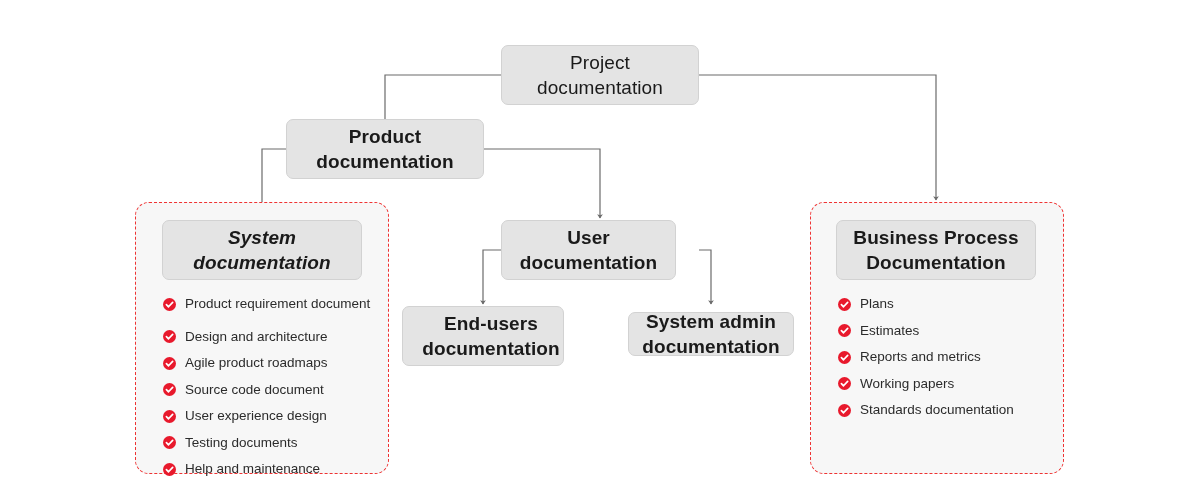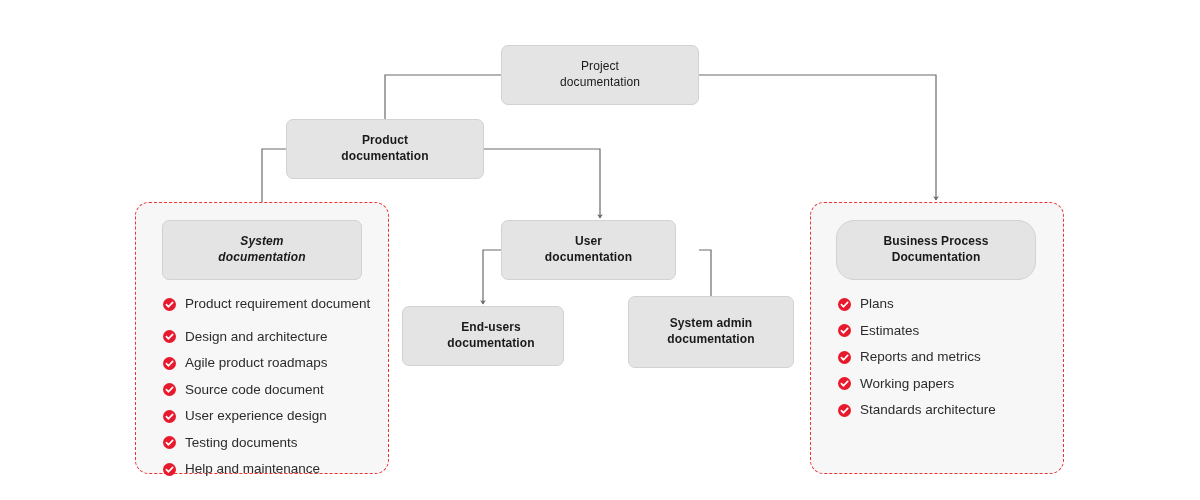--- a/index.html
+++ b/index.html
@@ -40,33 +40,33 @@
     position: absolute;
     box-sizing: border-box;
     background: #e4e4e4;
     border: 1px solid #d2d2d2;
     border-radius: 7px;
     display: flex;
     align-items: center;
     justify-content: center;
     text-align: center;
     color: #1a1a1a;
-    font-size: 12px;
+    font-size: 19px;
     line-height: 1.32;
     letter-spacing: .1px;
   }
   .node.bold { font-weight: bold; }
 
   #node-project    { left: 501px; top: 45px;  width: 198px; height: 60px; }
   #node-product    { left: 286px; top: 119px; width: 198px; height: 60px; }
   #node-system     { left: 162px; top: 220px; width: 200px; height: 60px; font-style: italic; }
   #node-user       { left: 501px; top: 220px; width: 175px; height: 60px; }
   #node-endusers   { left: 402px; top: 306px; width: 162px; height: 60px; padding-left: 16px; }
-  #node-sysadmin   { left: 628px; top: 296px; width: 166px; height: 72px; }
-  #node-business   { left: 836px; top: 220px; width: 200px; height: 60px; border-radius: 18px; }
+  #node-sysadmin   { left: 628px; top: 312px; width: 166px; height: 44px; }
+  #node-business   { left: 836px; top: 220px; width: 200px; height: 60px; }
 
   
   .bullet-list {
     position: absolute;
     margin: 0;
     padding: 0;
     list-style: none;
   }
   #list-system   { left: 163px; top: 294px; width: 215px; }
   #list-business { left: 838px; top: 294px; width: 215px; }
@@ -228,17 +228,17 @@
             <circle cx="8" cy="8" r="8" fill="#e8192c"></circle>
             <path d="M4.2 8.2 L6.8 10.8 L11.9 5.3" fill="none" stroke="#ffffff" stroke-width="2.1" stroke-linecap="round" stroke-linejoin="round"></path>
           </svg></span>
         <span class="bullet-label">Working papers</span>
       </li>
       <li class="bullet-item">
         <span class="check-icon"><svg viewBox="0 0 16 16" width="13" height="13" xmlns="http://www.w3.org/2000/svg">
             <circle cx="8" cy="8" r="8" fill="#e8192c"></circle>
             <path d="M4.2 8.2 L6.8 10.8 L11.9 5.3" fill="none" stroke="#ffffff" stroke-width="2.1" stroke-linecap="round" stroke-linejoin="round"></path>
           </svg></span>
-        <span class="bullet-label">Standards architecture</span>
+        <span class="bullet-label">Standards documentation</span>
       </li>
     </ul>
 
 </div>
 
 </body></html>

